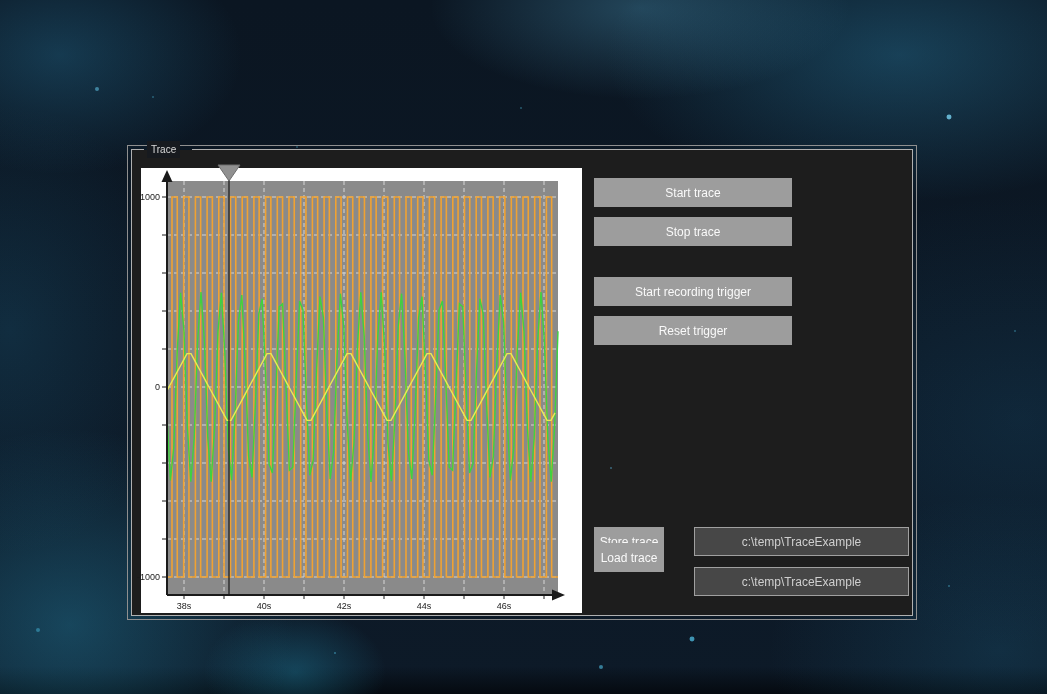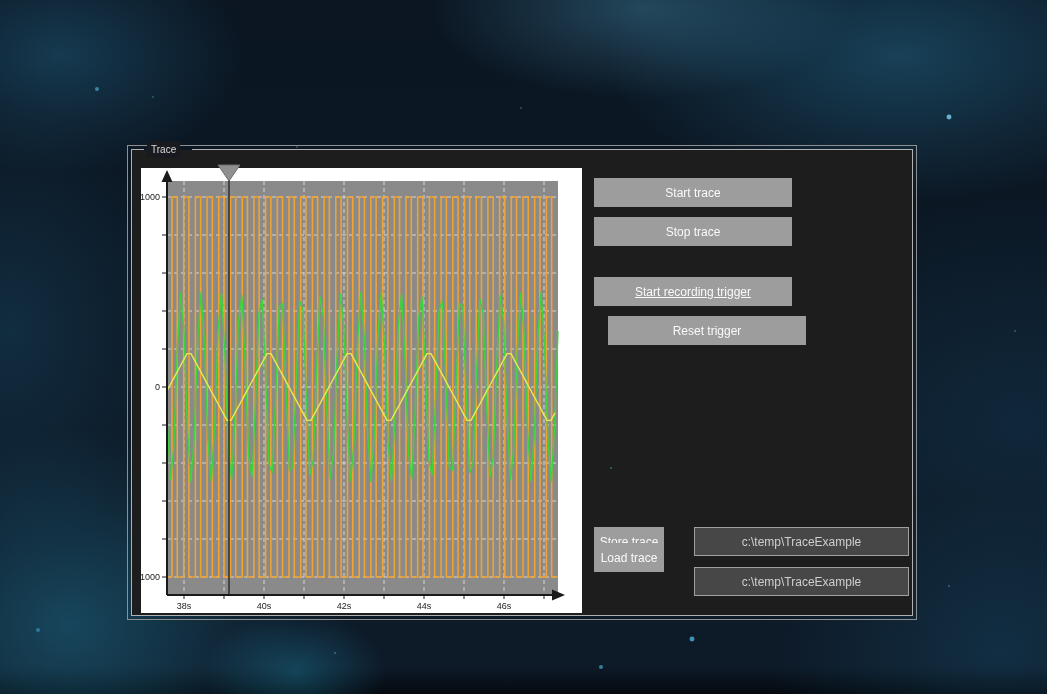--- a/index.html
+++ b/index.html
@@ -134,22 +134,22 @@
           <text x="42.999999999999886" y="441" text-anchor="middle">38s</text>
           <text x="122.9999999999999" y="441" text-anchor="middle">40s</text>
           <text x="202.99999999999991" y="441" text-anchor="middle">42s</text>
           <text x="282.99999999999994" y="441" text-anchor="middle">44s</text>
           <text x="362.99999999999994" y="441" text-anchor="middle">46s</text>
         </svg>
     </div>
 
     <button class="btn" style="left:462px;top:28px;">Start trace</button>
     <button class="btn" style="left:462px;top:67px;">Stop trace</button>
-    <button class="btn" style="left:462px;top:127px;text-decoration:underline;">Start recording trigger</button>
-    <button class="btn" style="left:476px;top:166px;">Reset trigger</button>
+    <button class="btn" style="left:462px;top:127px;">Start recording trigger</button>
+    <button class="btn" style="left:462px;top:166px;">Reset trigger</button>
 
     <button class="btn btn-small" style="left:462px;top:377px;">Store trace</button>
     <input class="pathfield" style="left: 562px; top: 377px;" value="c:\temp\TraceExample">
 
     <button class="btn btn-small" style="left:462px;top:393px;">Load trace</button>
     <input class="pathfield" style="left: 562px; top: 417px;" value="c:\temp\TraceExample">
   </div>
 
   <div class="particles"></div>
 </div>

